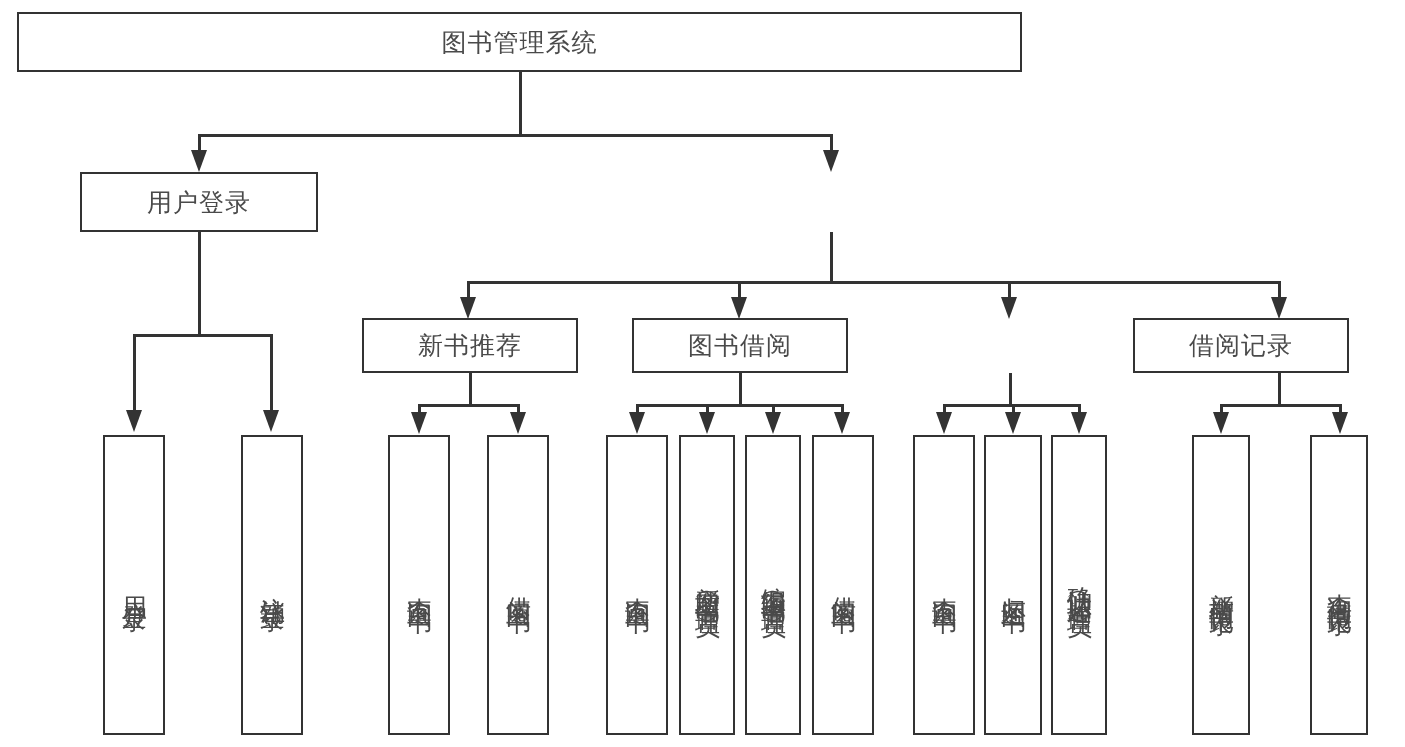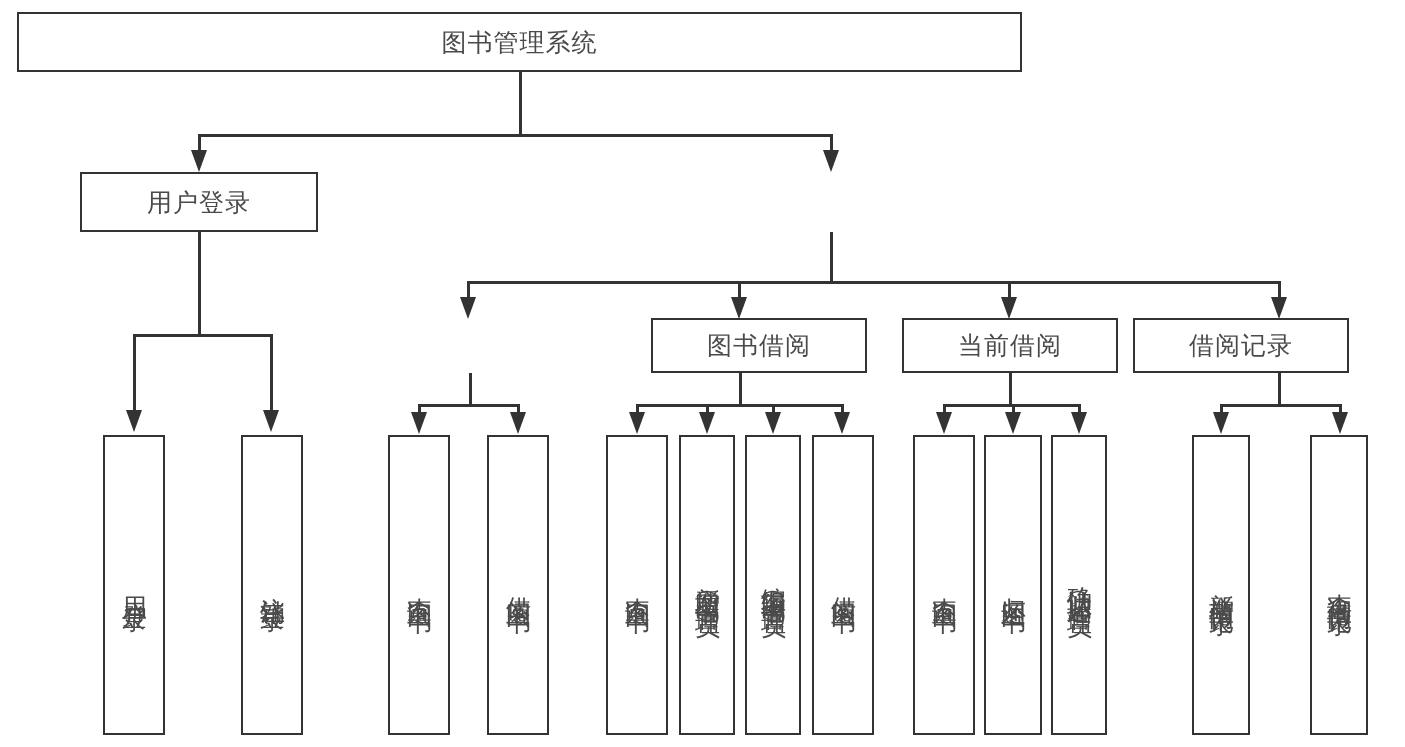--- a/index.html
+++ b/index.html
@@ -142,28 +142,28 @@
 
   <div class="node h root" style="left:17px; top:12px; width:1005px; height:60px;">
     <span class="cap">图书管理系统</span>
   </div>
 
   <div class="node h" style="left:80px; top:172px; width:238px; height:60px;">
     <span class="cap">用户登录</span>
   </div>
 
 
-
-  <div class="node h" style="left:632px; top:318px; width:216px; height:55px;margin-left:19px;">
+  <div class="node h" style="left:362px; top:318px; width:216px; height:55px;">
+    <span class="cap">新书推荐</span>
+  </div>
+
+  <div class="node h" style="left:632px; top:318px; width:216px; height:55px;">
     <span class="cap">图书借阅</span>
   </div>
 
-  <div class="node h" style="left:902px; top:318px; width:216px; height:55px;">
-    <span class="cap">当前借阅</span>
-  </div>
 
   <div class="node h" style="left:1133px; top:318px; width:216px; height:55px;">
     <span class="cap">借阅记录</span>
   </div>
 
   <div class="node v" style="left:103px; top:435px; width:62px; height:300px;">
     <span class="cap">用户登录</span>
   </div>
 
   <div class="node v" style="left:241px; top:435px; width:62px; height:300px;">

